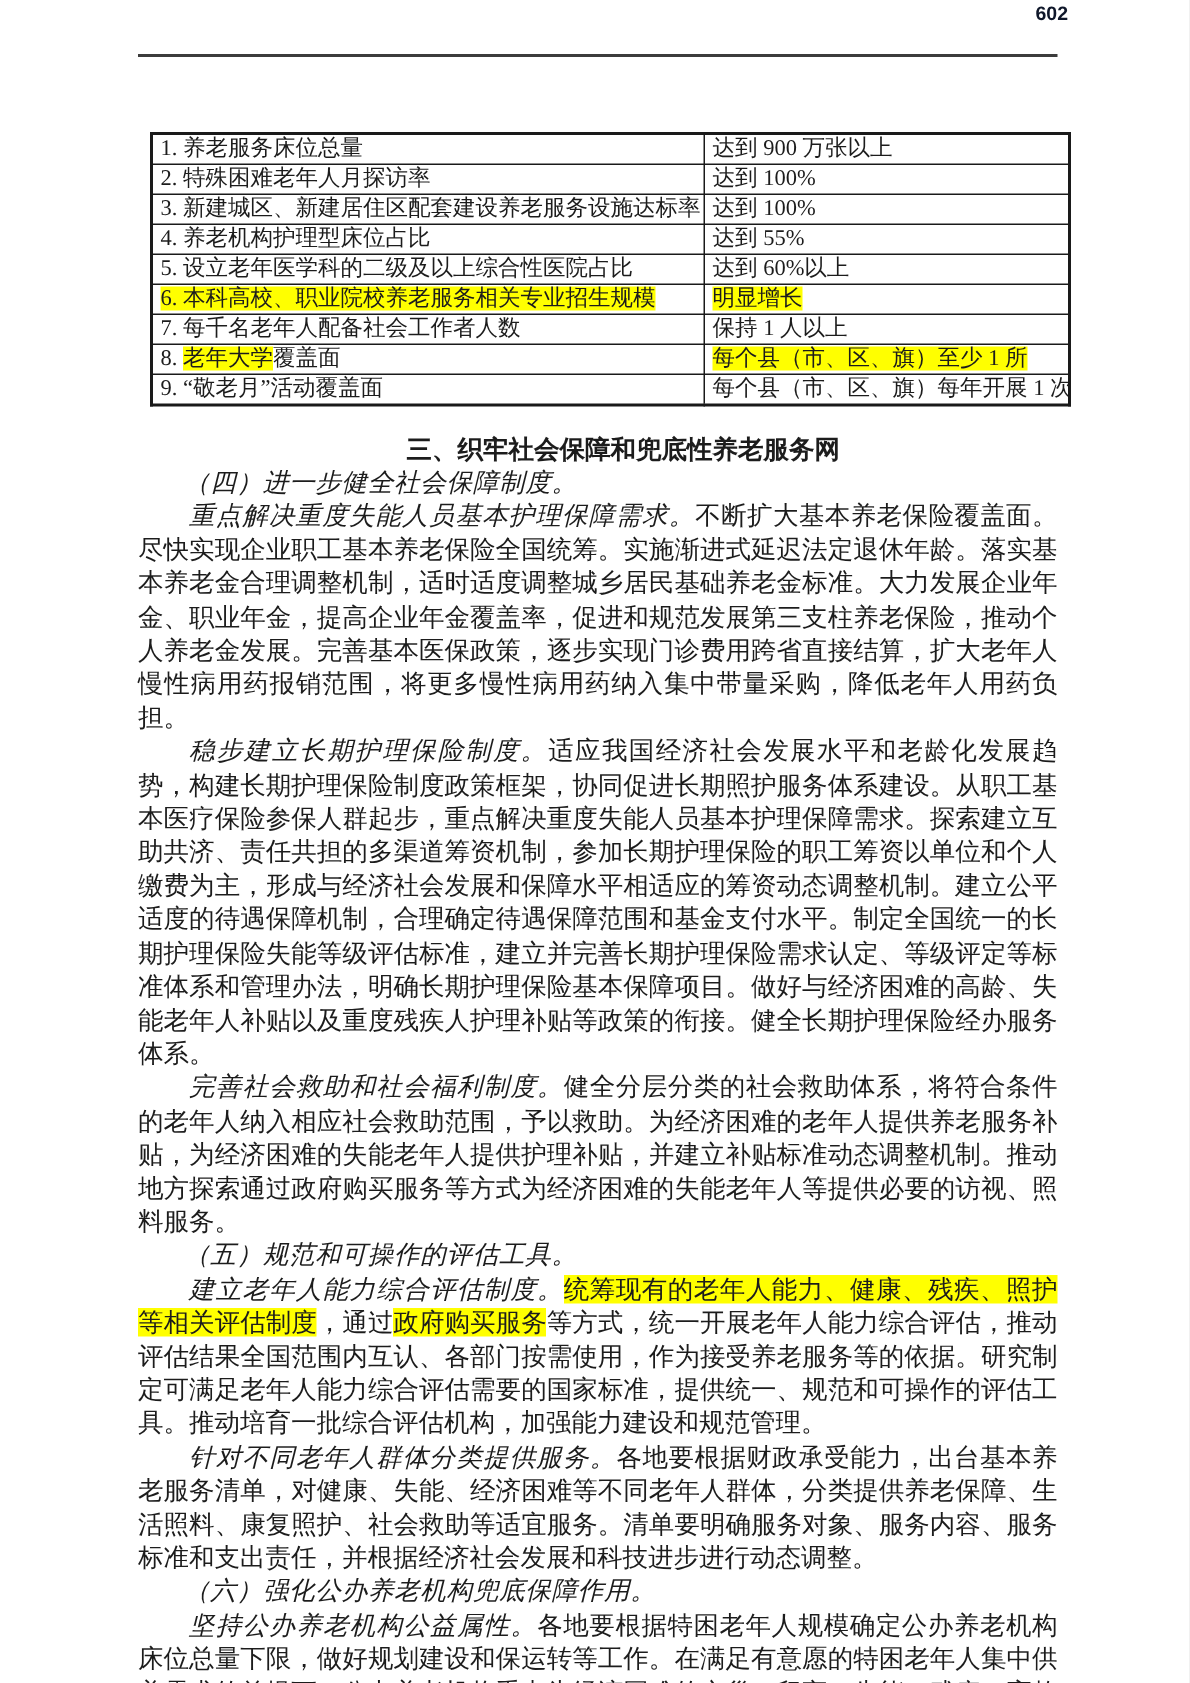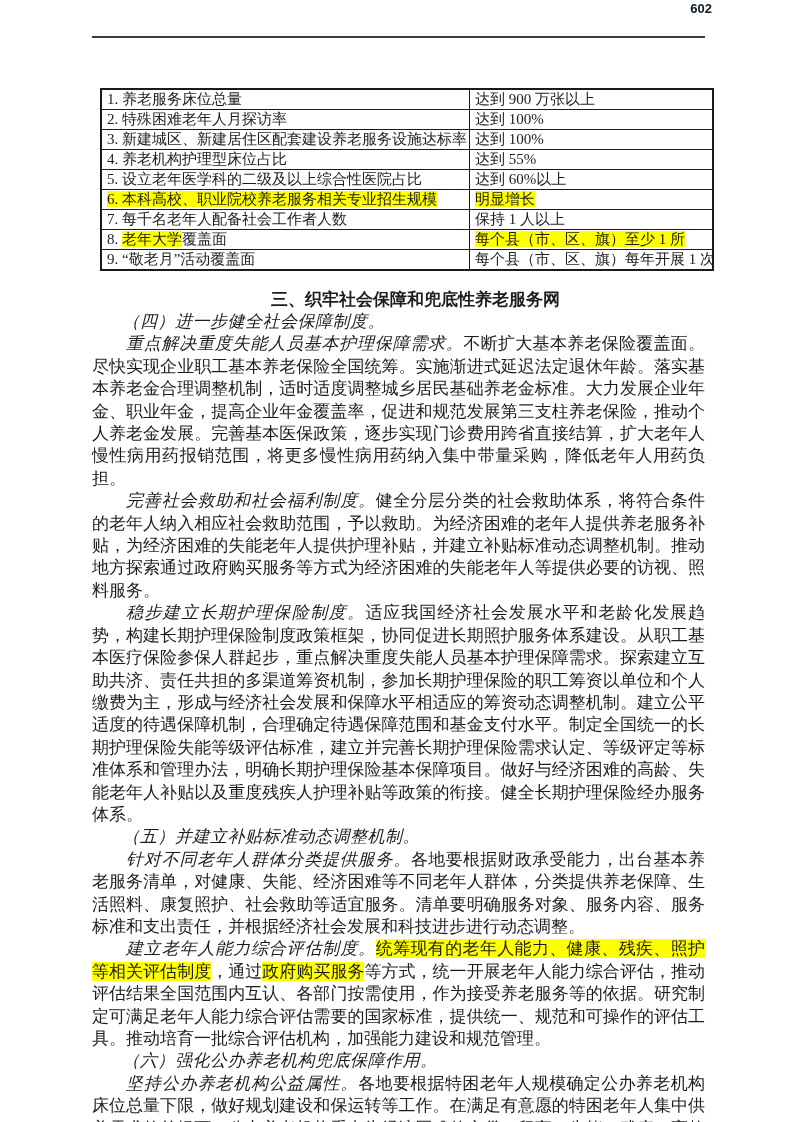--- a/index.html
+++ b/index.html
@@ -127,22 +127,22 @@
   <tr>
     <td class="c-label"><span>9. “敬老月”活动覆盖面</span></td>
     <td class="c-value"><span>每个县（市、区、旗）每年开展 1 次</span></td>
   </tr>
 </tbody>
     </table>
     <h3 class="section-heading">三、织牢社会保障和兜底性养老服务网</h3>
     <div class="blocks">
         <p class="sub"><span class="kai">（四）进一步健全社会保障制度。</span></p>
         <p class="para"><span class="kai">重点解决重度失能人员基本护理保障需求。</span><span>不断扩大基本养老保险覆盖面。尽快实现企业职工基本养老保险全国统筹。实施渐进式延迟法定退休年龄。落实基本养老金合理调整机制，适时适度调整城乡居民基础养老金标准。大力发展企业年金、职业年金，提高企业年金覆盖率，促进和规范发展第三支柱养老保险，推动个人养老金发展。完善基本医保政策，逐步实现门诊费用跨省直接结算，扩大老年人慢性病用药报销范围，将更多慢性病用药纳入集中带量采购，降低老年人用药负担。</span></p>
+        <p class="para"><span class="kai">稳步建立长期护理保险制度。</span><span>适应我国经济社会发展水平和老龄化发展趋势，构建长期护理保险制度政策框架，协同促进长期照护服务体系建设。从职工基本医疗保险参保人群起步，重点解决重度失能人员基本护理保障需求。探索建立互助共济、责任共担的多渠道筹资机制，参加长期护理保险的职工筹资以单位和个人缴费为主，形成与经济社会发展和保障水平相适应的筹资动态调整机制。建立公平适度的待遇保障机制，合理确定待遇保障范围和基金支付水平。制定全国统一的长期护理保险失能等级评估标准，建立并完善长期护理保险需求认定、等级评定等标准体系和管理办法，明确长期护理保险基本保障项目。做好与经济困难的高龄、失能老年人补贴以及重度残疾人护理补贴等政策的衔接。健全长期护理保险经办服务体系。</span></p>
         <p class="para"><span class="kai">完善社会救助和社会福利制度。</span><span>健全分层分类的社会救助体系，将符合条件的老年人纳入相应社会救助范围，予以救助。为经济困难的老年人提供养老服务补贴，为经济困难的失能老年人提供护理补贴，并建立补贴标准动态调整机制。推动地方探索通过政府购买服务等方式为经济困难的失能老年人等提供必要的访视、照料服务。</span></p>
-        <p class="para"><span class="kai">稳步建立长期护理保险制度。</span><span>适应我国经济社会发展水平和老龄化发展趋势，构建长期护理保险制度政策框架，协同促进长期照护服务体系建设。从职工基本医疗保险参保人群起步，重点解决重度失能人员基本护理保障需求。探索建立互助共济、责任共担的多渠道筹资机制，参加长期护理保险的职工筹资以单位和个人缴费为主，形成与经济社会发展和保障水平相适应的筹资动态调整机制。建立公平适度的待遇保障机制，合理确定待遇保障范围和基金支付水平。制定全国统一的长期护理保险失能等级评估标准，建立并完善长期护理保险需求认定、等级评定等标准体系和管理办法，明确长期护理保险基本保障项目。做好与经济困难的高龄、失能老年人补贴以及重度残疾人护理补贴等政策的衔接。健全长期护理保险经办服务体系。</span></p>
-        <p class="sub"><span class="kai">（五）并建立补贴标准动态调整机制。</span></p>
+        <p class="sub"><span class="kai">（五）规范和可操作的评估工具。</span></p>
+        <p class="para"><span class="kai">建立老年人能力综合评估制度。</span><span class="hl">统筹现有的老年人能力、健康、残疾、照护等相关评估制度</span><span>，通过</span><span class="hl">政府购买服务</span><span>等方式，统一开展老年人能力综合评估，推动评估结果全国范围内互认、各部门按需使用，作为接受养老服务等的依据。研究制定可满足老年人能力综合评估需要的国家标准，提供统一、规范和可操作的评估工具。推动培育一批综合评估机构，加强能力建设和规范管理。</span></p>
         <p class="para"><span class="kai">针对不同老年人群体分类提供服务。</span><span>各地要根据财政承受能力，出台基本养老服务清单，对健康、失能、经济困难等不同老年人群体，分类提供养老保障、生活照料、康复照护、社会救助等适宜服务。清单要明确服务对象、服务内容、服务标准和支出责任，并根据经济社会发展和科技进步进行动态调整。</span></p>
-        <p class="para"><span class="kai">建立老年人能力综合评估制度。</span><span class="hl">统筹现有的老年人能力、健康、残疾、照护等相关评估制度</span><span>，通过</span><span class="hl">政府购买服务</span><span>等方式，统一开展老年人能力综合评估，推动评估结果全国范围内互认、各部门按需使用，作为接受养老服务等的依据。研究制定可满足老年人能力综合评估需要的国家标准，提供统一、规范和可操作的评估工具。推动培育一批综合评估机构，加强能力建设和规范管理。</span></p>
         <p class="sub"><span class="kai">（六）强化公办养老机构兜底保障作用。</span></p>
         <p class="para"><span class="kai">坚持公办养老机构公益属性。</span><span>各地要根据特困老年人规模确定公办养老机构床位总量下限，做好规划建设和保运转等工作。在满足有意愿的特困老年人集中供养需求的前提下，公办养老机构重点为经济困难的空巢、留守、失能、残疾、高龄老年人以及计划生育特殊家庭老年人等（以下统称特殊困难老年人）提供服务。建立公办养老机构入住评估管理制度，明确老年人入住条件和排序原则。引导公建民营、民办公助等养老机构优先接收</span></p>
       </div>
   </div>
 </div>
 
 </body></html>

